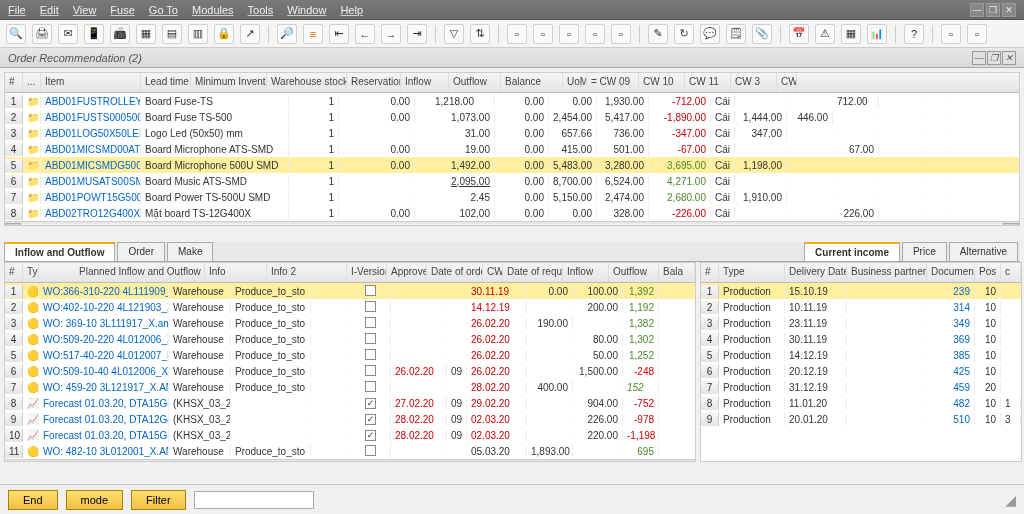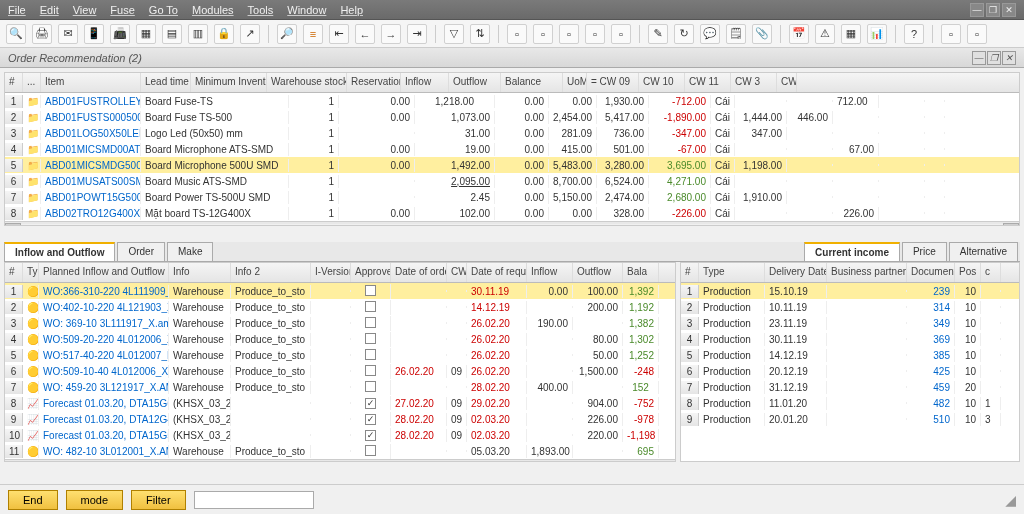--- a/index.html
+++ b/index.html
@@ -191,21 +191,21 @@
       </div>
       <div class="row">
         <div class="rownum" style="width: 18px;">3</div>
         <div class="folder" style="width: 18px;">📁</div>
         <div class="link" style="width: 100px;">ABD01LOG50X50LED</div>
         <div style="width: 148px;">Logo Led (50x50) mm</div>
         <div style="width: 50px; text-align: right;">1</div>
         <div style="width: 76px; text-align: right;"></div>
         <div style="width: 80px; text-align: right;">31.00</div>
         <div style="width: 54px; text-align: right;">0.00</div>
-        <div style="width: 48px; text-align: right;">281.09</div>
+        <div style="width: 48px; text-align: right;">657.66</div>
         <div style="width: 52px; text-align: right;">736.00</div>
         <div class="neg" style="width: 62px; text-align: right;">-347.00</div>
         <div style="width: 24px;">Cái</div>
         <div style="width: 52px; text-align: right;">347.00</div>
         <div style="width: 46px; text-align: right;"></div>
         <div style="width: 46px; text-align: right;"></div>
         <div style="width: 46px; text-align: right;"></div>
         <div style="width: 20px;"></div>
       </div>
       <div class="row">
@@ -320,21 +320,21 @@
   <div class="tab">Price</div>
   <div class="tab">Alternative</div>
 </div>
 
 <div class="split">
   <div class="pane-left">
     <div class="grid-sub">
       <div class="grid-header" id="left-header">
           <div style="width: 18px;">#</div>
           <div style="width: 16px;">Ty</div>
-          <div style="width: 130px;">Planned Inflow and Outflow</div>
+          <div style="width: 130px; margin-left: 36px;">Planned Inflow and Outflow</div>
           <div style="width: 62px;">Info</div>
           <div style="width: 80px;">Info 2</div>
           <div style="width: 40px;">I-Version</div>
           <div style="width: 40px;">Approved</div>
           <div style="width: 56px;">Date of order</div>
           <div style="width: 20px;">CW</div>
           <div style="width: 60px;">Date of require</div>
           <div style="width: 46px;">Inflow</div>
           <div style="width: 50px;">Outflow</div>
           <div style="width: 36px;">Bala</div>
@@ -436,21 +436,21 @@
             <div class="link" style="width: 130px;">WO: 459-20 3L121917_X.AM</div>
             <div style="width: 62px;">Warehouse</div>
             <div style="width: 80px;">Produce_to_sto</div>
             <div style="width: 40px;"></div>
             <div style="width: 40px; text-align: center;"><span class="chk"></span></div>
             <div style="width: 56px;"></div>
             <div style="width: 20px;"></div>
             <div style="width: 60px; color: rgb(204, 0, 0);">28.02.20</div>
             <div style="width: 46px; text-align: right;">400.00</div>
             <div style="width: 50px; text-align: right;"></div>
-            <div class="pos" style="width: 36px; text-align: center;">152</div>
+            <div class="pos" style="width: 36px; text-align: left; font-style: italic;">152</div>
           </div>
           <div class="row">
             <div class="rownum" style="width: 18px;">8</div>
             <div style="width: 16px;">📈</div>
             <div class="link" style="width: 130px;">Forecast 01.03.20, DTA15G6</div>
             <div style="width: 62px;">(KHSX_03_202</div>
             <div style="width: 80px;"></div>
             <div style="width: 40px;"></div>
             <div style="width: 40px; text-align: center;"><span class="chk on"></span></div>
             <div style="width: 56px; color: rgb(204, 0, 0);">27.02.20</div>

